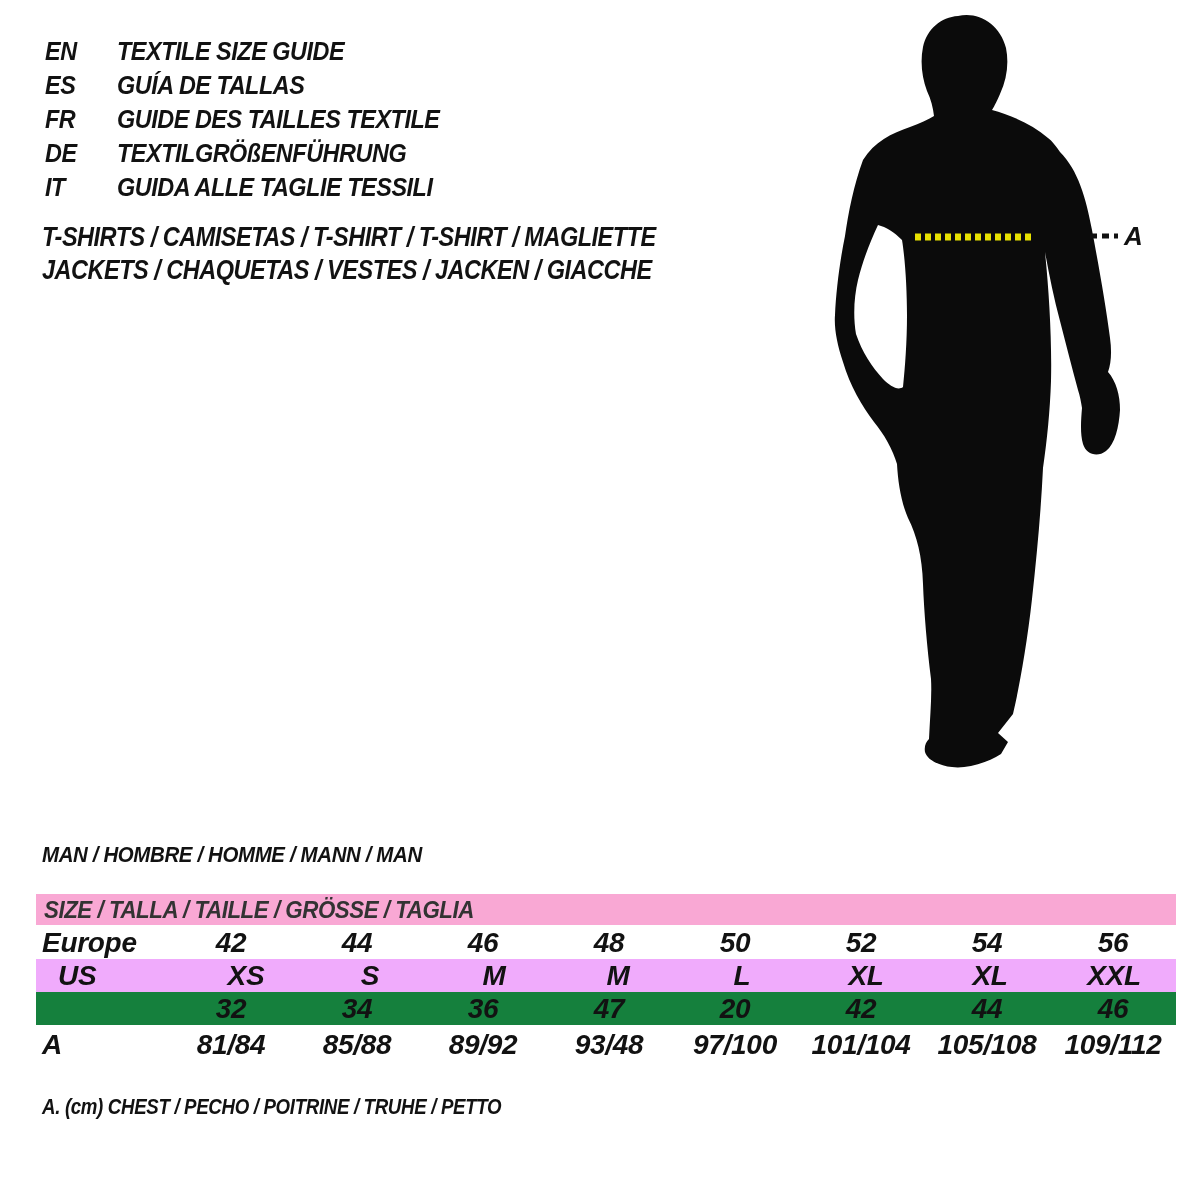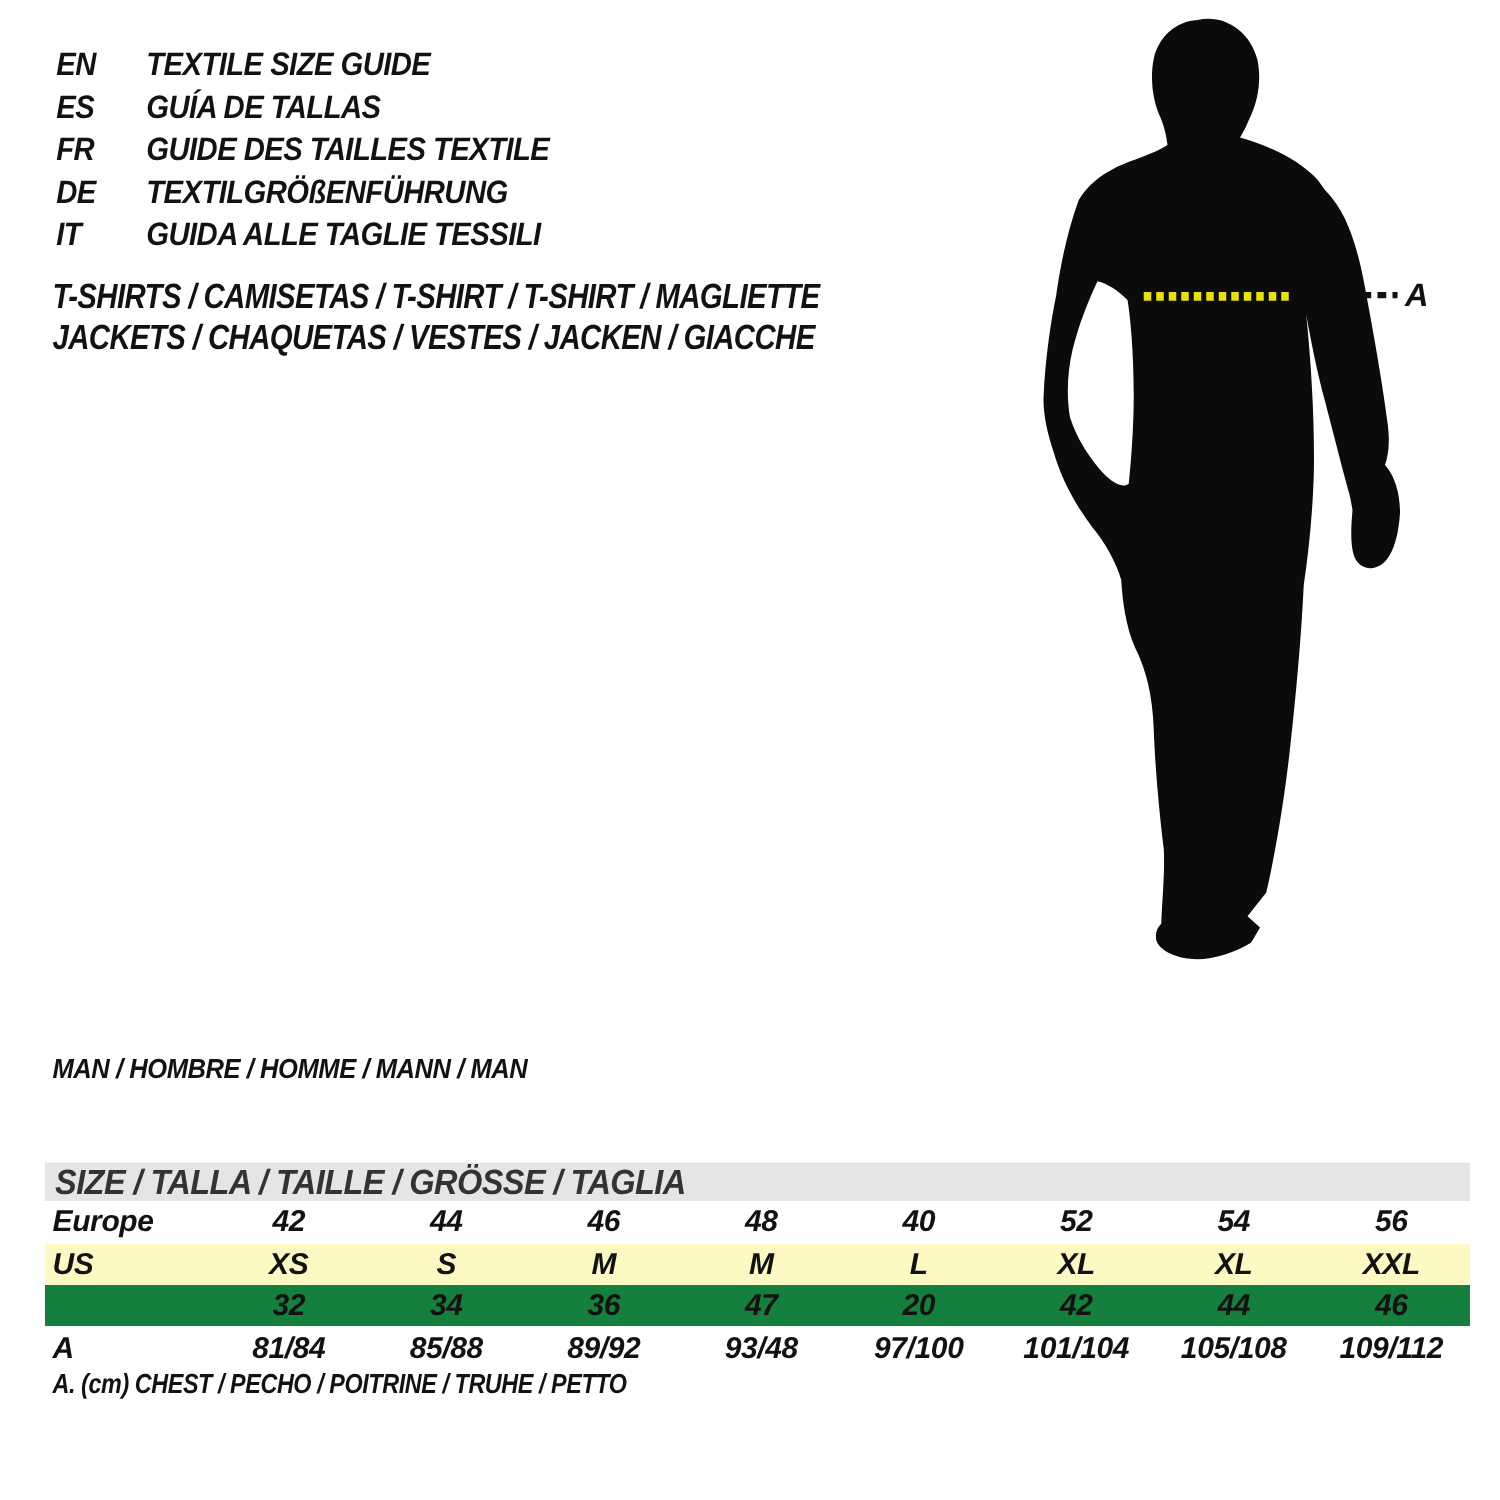--- a/index.html
+++ b/index.html
@@ -72,52 +72,51 @@
   
   .size-table {
     position: absolute;
     left: 36px;
     top: 894px;
     width: 1140px;
     font-weight: 700;
   }
   .t-header {
     height: 31px;
-    background: #e5e5e5;
+    background: #f9a8d4;
     display: flex;
     align-items: center;
     padding-left: 8px;
-    font-size: 28px;
+    font-size: 24px;
     color: #333333;
     box-sizing: border-box;
-    margin-top: 36px;
   }
   .t-header .hdr-text {
     display: inline-block;
     transform: scaleX(0.93);
     transform-origin: 0 50%;
     letter-spacing: -0.5px;
     white-space: nowrap;
   }
   .t-row {
     display: flex;
-    align-items: center;
-    font-size: 24px;
+    align-items: flex-end;
+    font-size: 28px;
     letter-spacing: -0.3px;
   }
   .t-row .label {
     flex: 0 0 132px;
     width: 132px;
     padding-left: 6px;
     box-sizing: border-box;
     text-align: left;
   }
   .t-row .cell { flex: 1 1 0; text-align: center; }
   .row-europe { height: 34px; background: #ffffff; }
-  .row-us     { height: 33px; background: #fef9c3; }
+  .row-us     { height: 33px; background: #f0abfc; padding-left: 16px; }
   .row-alt    { height: 33px; background: #15803d; }
   .row-a      { height: 36px; background: #ffffff; }
 
   
   .footnote {
     position: absolute;
     left: 42px;
     top: 1094px;
     font-size: 22px;
     font-weight: 700;
@@ -220,21 +219,21 @@
     <div class="t-header">
       <span class="hdr-text">SIZE / TALLA / TAILLE / GRÖSSE / TAGLIA</span>
     </div>
 
     <div class="t-row row-europe">
       <div class="label">Europe</div>
       <div class="cell">42</div>
       <div class="cell">44</div>
       <div class="cell">46</div>
       <div class="cell">48</div>
-      <div class="cell">40</div>
+      <div class="cell">50</div>
       <div class="cell">52</div>
       <div class="cell">54</div>
       <div class="cell">56</div>
     </div>
 
     <div class="t-row row-us">
       <div class="label">US</div>
       <div class="cell">XS</div>
       <div class="cell">S</div>
       <div class="cell">M</div>

